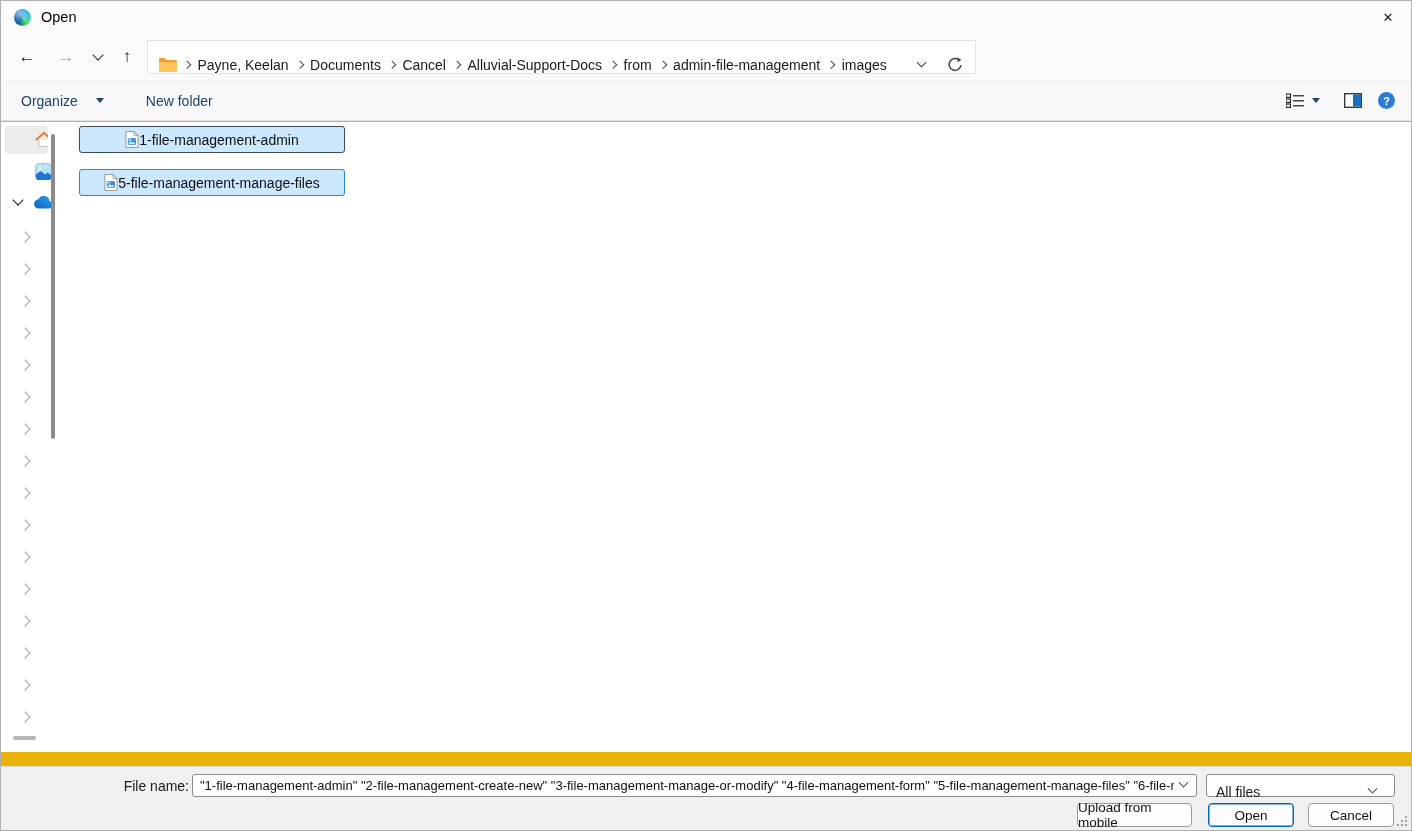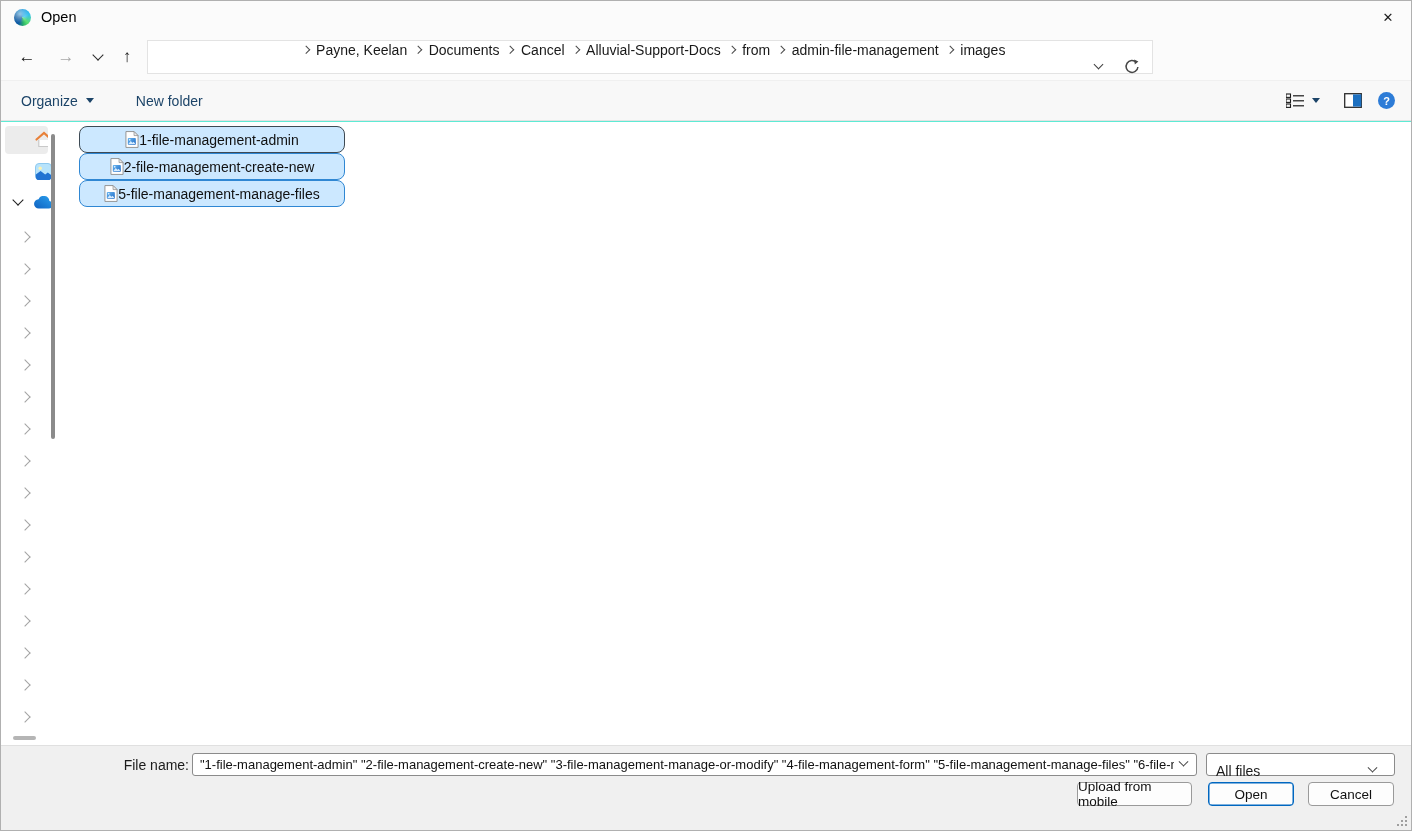--- a/index.html
+++ b/index.html
@@ -1,19 +1,19 @@
 <!DOCTYPE html>
 <html><head>
 <meta charset="utf-8">
 <style>
   * { box-sizing: border-box; margin: 0; padding: 0; }
   html,body { width:1412px; height:831px; overflow:hidden; }
   body { font-family:"Liberation Sans", sans-serif; font-size:14px; color:#1b1b1b; background:#fff; }
 
-  .window { position:relative; width:1412px; height:831px; background:#5eead4; box-shadow: inset 0 0 0 1px #b0b0b0; }
+  .window { position:relative; width:1412px; height:831px; background:#eab308; box-shadow: inset 0 0 0 1px #b0b0b0; }
 
   
   .titlebar { position:absolute; top:1px; left:1px; right:1px; height:32px; background:#fbfbfb; display:flex; align-items:center; padding-left:13px; }
   .edge-logo { width:17px; height:17px; border-radius:50%;
     background: radial-gradient(circle at 34% 30%, rgba(255,255,255,.55), rgba(255,255,255,0) 55%),
       conic-gradient(from 215deg, #0c59a4, #115ea3 18%, #1b9de2 42%, #35c1f1 58%, #5ce072 78%, #2bb46b 88%, #0c59a4);
   }
   .win-title { margin-left:10px; font-size:14.5px; color:#000; }
   .close-btn { position:absolute; top:0; right:0; width:46px; height:32px; display:flex; align-items:center; justify-content:center; font-size:13px; color:#1a1a1a; cursor:pointer; }
 
@@ -22,34 +22,34 @@
   .nav-btn { display:flex; align-items:center; justify-content:center; height:34px; font-size:17px; }
   .nav-back { width:40px; margin-left:6px; color:#191919; }
   .nav-fwd  { width:38px; color:#a8a8a8; }
   .nav-hist { width:26px; color:#2a2a2a; }
   .nav-up   { width:32px; color:#191919; }
 
   .chev { box-sizing:border-box; display:inline-block; width:8px; height:8px; border-right:1.6px solid currentColor; border-bottom:1.6px solid currentColor; transform:rotate(-45deg); }
   .chev.down { transform:rotate(45deg); margin-top:-4px; }
   .chev.sep { width:5.5px; height:5.5px; border-width:1.3px; color:#4d4d4d; margin:0 7px; flex:none; }
 
-  .addressbar { width:1006px; height:34px; margin-left:4px; border:1px solid #e3e3e3; background:#fff; display:flex; align-items:center; padding:0 8px 0 10px;flex-direction:column; }
+  .addressbar { width:829px; height:34px; margin-left:4px; border:1px solid #e3e3e3; background:#fff; display:flex; align-items:center; padding:16px 8px 0 10px; }
   .crumbs { display:flex; align-items:center; min-width:0; }
   .crumb-seg { display:flex; align-items:center; }
   .crumb-label { font-size:14px; color:#191919; padding:1px 1px; white-space:nowrap; cursor:pointer; }
   .addr-right { margin-left:auto; display:flex; align-items:center; gap:22px; padding-right:4px; }
   .addr-chev { color:#3f3f3f; width:7px; height:7px; border-width:1.4px; }
 
   .searchbox { width:200px; height:34px; margin-left:13px; border:1px solid #e3e3e3; background:#fff; display:flex; align-items:center; padding:0 10px; }
   .searchbox input { border:none; outline:none; flex:1; font-family:inherit; font-size:14px; color:#1b1b1b; background:transparent; min-width:0; }
   .searchbox input::placeholder { color:#757575; }
 
   
   .toolbarrow { position:absolute; top:80px; left:1px; right:1px; height:41px; background:#f8f8f8; border-top:1px solid #f0f0f0; border-bottom:1px solid #e2e2e2; display:flex; align-items:center; padding:0 16px 0 20px; color:#1c4468; }
-  .tool-btn { display:flex; align-items:center; gap:8px; font-size:14px; cursor:pointer; }
+  .tool-btn { display:flex; align-items:center; gap:18px; font-size:14px; cursor:pointer; }
   .tool-newfolder { margin-left:42px; }
   .caret { width:0; height:0; border-left:4px solid transparent; border-right:4px solid transparent; border-top:5px solid #1c4468; }
   .toolbar-right { margin-left:auto; display:flex; align-items:center; gap:16px; }
   .view-group { display:flex; align-items:center; gap:8px; margin-right:8px; cursor:pointer; }
   .help-btn { width:17px; height:17px; border-radius:50%; background:#2d7cd7; color:#fff; font-size:11px; font-weight:bold; display:flex; align-items:center; justify-content:center; cursor:pointer; }
 
   
   .content { position:absolute; top:122px; left:1px; right:1px; bottom:79px; background:#fff; display:flex; }
 
   .sidebar { position:relative; width:56px; flex:none; overflow:hidden; }
@@ -58,27 +58,27 @@
   .gallery-ic { position:absolute; left:34px; top:41px; cursor:pointer; }
   .od-chev { position:absolute; left:13px; top:78px; color:#1e1e1e; cursor:pointer; }
   .od-cloud { position:absolute; left:33px; top:74px; cursor:pointer; }
   .tree { position:absolute; left:0; top:99px; width:56px; }
   .tree-row { height:32px; display:flex; align-items:center; padding-left:20px; cursor:pointer; }
   .tree-row .chev { width:8px; height:8px; border-width:1.5px; color:#a3a3a3; transform:rotate(-45deg); }
   .vthumb { position:absolute; left:50px; top:12px; width:4px; height:305px; background:#8b8b8b; border-radius:2px; }
   .hthumb { position:absolute; left:12px; bottom:12px; width:23px; height:4px; background:#b5b5b5; border-radius:2px; }
 
   .filepane { flex:1; padding:4px 0 0 22px; }
-  .file-item { width:266px; height:27px; margin-bottom:0; display:flex; align-items:center; justify-content:center; background:#cce8ff; border:1px solid #2f87d3; border-radius:8px; cursor:pointer; }
+  .file-item { width:266px; height:27px; margin-bottom:16px; display:flex; align-items:center; justify-content:center; background:#cce8ff; border:1px solid #2f87d3; border-radius:3px; cursor:pointer; }
   .file-item:first-child { border-color:#3e4a54; }
   .file-label { font-size:14px; color:#111; white-space:nowrap; }
   .file-item svg { flex:none; }
 
   
-  .footer { position:absolute; left:1px; right:1px; bottom:1px; height:85px; background:#f0f0f0; border-top:1px solid #e0e0e0; }
+  .footer { position:absolute; left:1px; right:1px; bottom:1px; height:64px; background:#f0f0f0; border-top:1px solid #e0e0e0; }
   .fn-label { position:absolute; left:108px; top:11px; width:80px; text-align:right; font-size:14px; color:#1b1b1b; }
   .fn-combo { position:absolute; left:191px; top:7px; width:1005px; height:23px; background:#fff; border:1px solid #8b8b8b; border-radius:3px; display:flex; align-items:center; }
   .fn-combo input { flex:1; height:100%; border:none; outline:none; background:transparent; font-family:inherit; font-size:13px; color:#111; padding:0 4px 0 7px; min-width:0; }
   .combo-chev { flex:none; width:7px; height:7px; border-width:1.3px; color:#444; margin:0 9px 0 2px; transform:rotate(45deg) translate(-2px,-2px); }
   .ft-combo { position:absolute; left:1205px; top:7px; width:189px; height:23px; background:#fff; border:1px solid #8b8b8b; border-radius:3px; display:flex; align-items:center; padding:12px 9px 0 9px; cursor:pointer; }
   .ft-combo .label { flex:1; font-size:14px; }
   .btn { position:absolute; top:36px; height:24px; background:#fdfdfd; border:1px solid #9a9a9a; border-radius:4px; display:flex; align-items:center; justify-content:center; font-size:13.5px; color:#111; cursor:pointer; }
   .btn-upload { left:1076px; width:115px; }
   .btn-open { left:1207px; width:86px; border:1px solid #0067c0; box-shadow: inset 0 0 0 .5px #0067c0; }
   .btn-cancel { left:1307px; width:86px; }
@@ -284,36 +284,20 @@
             <stop offset="0" stop-color="#6db9f2"></stop>
                 <stop offset="1" stop-color="#1b67c4"></stop>
           </linearGradient>
             </defs>
           <path d="M1 .5h8.7L14 4.8V17.5H1z" fill="#fff" stroke="#8f8f8f"></path>
           <path d="M9.7 .5 14 4.8H9.7z" fill="#ececec" stroke="#8f8f8f" stroke-width=".8"></path>
           <rect x="3" y="7.3" width="8.6" height="7.4" rx=".8" fill="url(#imgg)"></rect>
           <path d="M3.6 13.7 6.1 10.6l1.9 2 1.4-1.3 1.7 2.4z" fill="#d6ecff"></path>
           <circle cx="5.1" cy="9.3" r=".9" fill="#eaf6ff"></circle>
         </svg>
-        <span class="file-label">2-file-management-create-new</span>
-      </div>
-        <div class="file-item">
-        <svg width="14" height="17" viewBox="0 0 15 18">
-          <defs>
-              <linearGradient id="imgg" x1="0" y1="0" x2="1" y2="1">
-            <stop offset="0" stop-color="#6db9f2"></stop>
-                <stop offset="1" stop-color="#1b67c4"></stop>
-          </linearGradient>
-            </defs>
-          <path d="M1 .5h8.7L14 4.8V17.5H1z" fill="#fff" stroke="#8f8f8f"></path>
-          <path d="M9.7 .5 14 4.8H9.7z" fill="#ececec" stroke="#8f8f8f" stroke-width=".8"></path>
-          <rect x="3" y="7.3" width="8.6" height="7.4" rx=".8" fill="url(#imgg)"></rect>
-          <path d="M3.6 13.7 6.1 10.6l1.9 2 1.4-1.3 1.7 2.4z" fill="#d6ecff"></path>
-          <circle cx="5.1" cy="9.3" r=".9" fill="#eaf6ff"></circle>
-        </svg>
         <span class="file-label">5-file-management-manage-files</span>
       </div>
       </div>
   </div>
 
   <div class="footer">
     <span class="fn-label">File name:</span>
     <div class="fn-combo">
       <input type="text" value="&quot;1-file-management-admin&quot; &quot;2-file-management-create-new&quot; &quot;3-file-management-manage-or-modify&quot; &quot;4-file-management-form&quot; &quot;5-file-management-manage-files&quot; &quot;6-file-management-create-dir-add-file&quot;" style="">
       <span class="chev combo-chev"></span>

